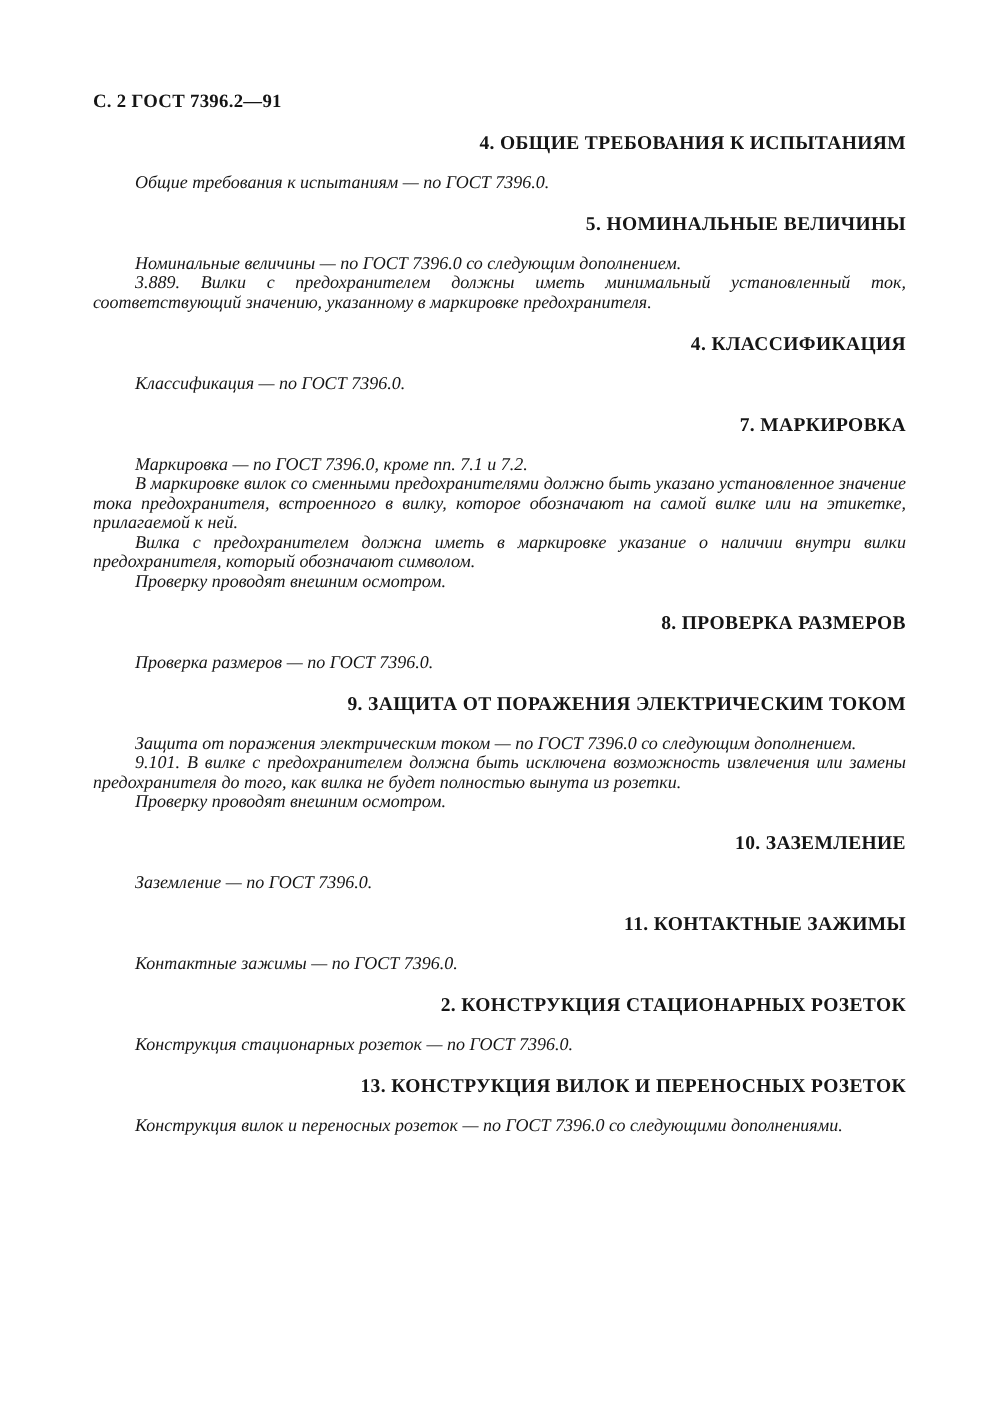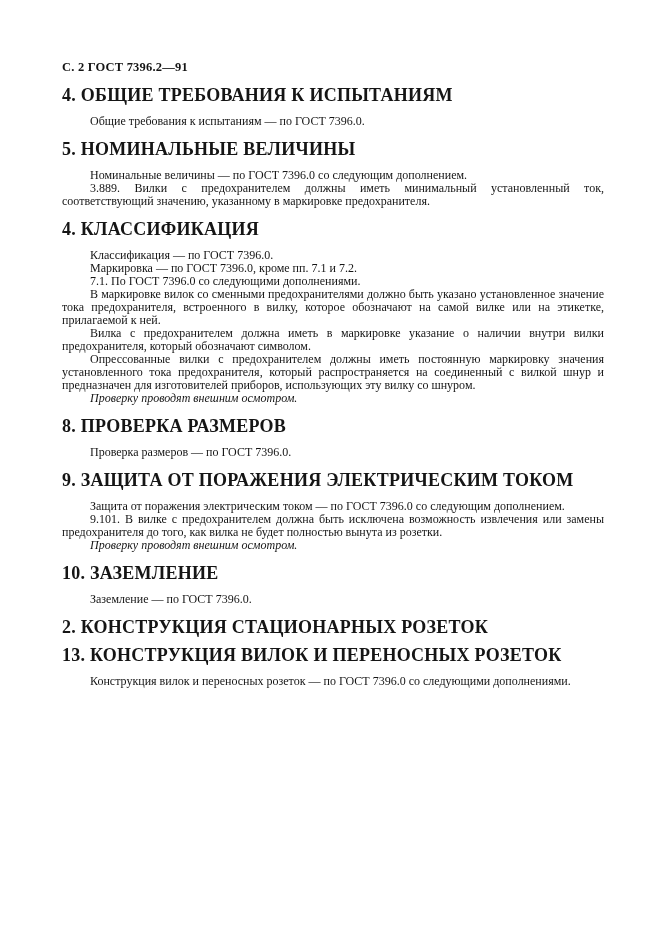--- a/index.html
+++ b/index.html
@@ -16,32 +16,33 @@
     padding: 60px 57px 0 62px;
   }
   .doc-header {
     font-weight: bold;
     font-size: 12.5px;
     line-height: 14px;
     letter-spacing: 0.2px;
   }
   h2.section-heading {
     margin: 14px 0 13px 0;
-    text-align: left;
-    font-size: 18px;
+    text-align: right;
+    font-size: 13px;
     font-weight: bold;
     line-height: 14px;
     letter-spacing: 0.25px;
   }
   p.para {
     margin: 0;
     font-size: 12px;
     line-height: 13px;
     text-align: justify;
     text-indent: 28px;
+    font-style: italic;
   }
   p.para.em { font-style: italic; }
   .fuse {
     display: inline-block;
     vertical-align: -1px;
     margin: 0 2px 0 4px;
     line-height: 0;
   }
 </style>
 </head>
@@ -61,48 +62,52 @@
     <p class="para">Номинальные величины — по ГОСТ 7396.0 со следующим дополнением.</p>
     <p class="para">3.889. Вилки с предохранителем должны иметь минимальный установленный ток, соответствующий значению, указанному в маркировке предохранителя.</p>
   </section>
 
   <section>
     <h2 class="section-heading">4. КЛАССИФИКАЦИЯ</h2>
     <p class="para">Классификация — по ГОСТ 7396.0.</p>
   </section>
 
   <section>
+    <h2 class="section-heading">7. МАРКИРОВКА</h2>
     <p class="para">Маркировка — по ГОСТ 7396.0, кроме пп. 7.1 и 7.2.</p>
-    <p class="para">7.1. По ГОСТ 7396.0 со следующими дополнениями.</p>
     <p class="para">В маркировке вилок со сменными предохранителями должно быть указано установленное значение тока предохранителя, встроенного в вилку, которое обозначают на самой вилке или на этикетке, прилагаемой к ней.</p>
     <p class="para">Вилка с предохранителем должна иметь в маркировке указание о наличии внутри вилки предохранителя, который обозначают символом.</p>
-    <p class="para">Опрессованные вилки с предохранителем должны иметь постоянную маркировку значения установленного тока предохранителя, который распространяется на соединенный с вилкой шнур и предназначен для изготовителей приборов, использующих эту вилку со шнуром.</p>
     <p class="para em">Проверку проводят внешним осмотром.</p>
   </section>
 
   <section>
     <h2 class="section-heading">8. ПРОВЕРКА РАЗМЕРОВ</h2>
     <p class="para">Проверка размеров — по ГОСТ 7396.0.</p>
   </section>
 
   <section>
     <h2 class="section-heading">9. ЗАЩИТА ОТ ПОРАЖЕНИЯ ЭЛЕКТРИЧЕСКИМ ТОКОМ</h2>
     <p class="para">Защита от поражения электрическим током — по ГОСТ 7396.0 со следующим дополнением.</p>
     <p class="para">9.101. В вилке с предохранителем должна быть исключена возможность извлечения или замены предохранителя до того, как вилка не будет полностью вынута из розетки.</p>
     <p class="para em">Проверку проводят внешним осмотром.</p>
   </section>
 
   <section>
     <h2 class="section-heading">10. ЗАЗЕМЛЕНИЕ</h2>
     <p class="para">Заземление — по ГОСТ 7396.0.</p>
   </section>
 
+  <section>
+    <h2 class="section-heading">11. КОНТАКТНЫЕ ЗАЖИМЫ</h2>
+    <p class="para">Контактные зажимы — по ГОСТ 7396.0.</p>
+  </section>
 
   <section>
     <h2 class="section-heading">2. КОНСТРУКЦИЯ СТАЦИОНАРНЫХ РОЗЕТОК</h2>
+    <p class="para">Конструкция стационарных розеток — по ГОСТ 7396.0.</p>
   </section>
 
   <section>
     <h2 class="section-heading">13. КОНСТРУКЦИЯ ВИЛОК И ПЕРЕНОСНЫХ РОЗЕТОК</h2>
     <p class="para">Конструкция вилок и переносных розеток — по ГОСТ 7396.0 со следующими дополнениями.</p>
   </section>
 
 </div>
 
 </body></html>

